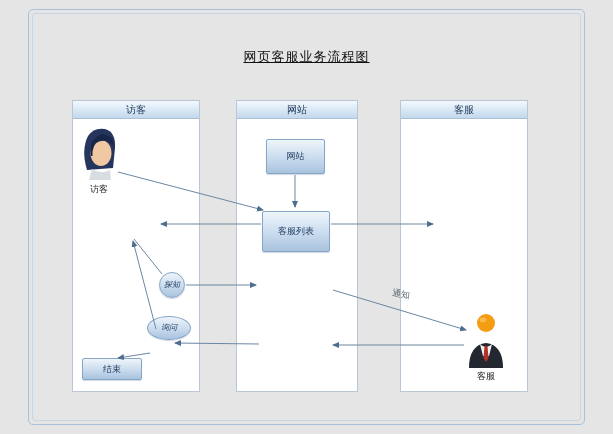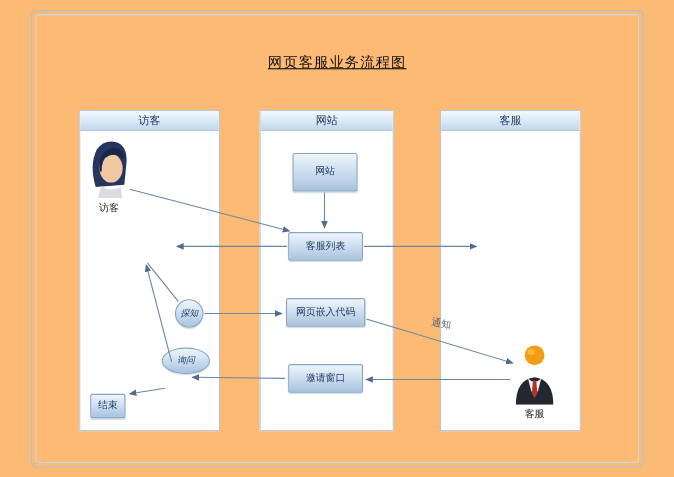--- a/index.html
+++ b/index.html
@@ -1,17 +1,17 @@
 <!DOCTYPE html>
 <html><head>
 <meta charset="utf-8">
 <style>
   html,body { margin:0; padding:0; background:#fff; }
   .stage {
-    position:relative; width:613px; height:434px; background:#fdba74;
+    position:relative; width:613px; height:434px; background:#e5e5e5;
     font-family:"DejaVu Sans","Liberation Sans",sans-serif; overflow:hidden;
   }
   .frame-a {
     position:absolute; left:28px; right:28px; top:9px; bottom:9px;
     border:1px solid #a9c1d9; border-radius:5px; pointer-events:none;
   }
   .frame-b {
     position:absolute; left:32px; right:32px; top:13px; bottom:13px;
     border:1px solid #c6d7e6; border-radius:3px; pointer-events:none;
   }
@@ -94,24 +94,22 @@
       <line x1="464" y1="345" x2="333" y2="345" marker-end="url(#arr)"></line>
       <line x1="259" y1="344" x2="175" y2="343" marker-end="url(#arr)"></line>
       <line x1="156" y1="329" x2="133" y2="241" marker-end="url(#arr)"></line>
       <line x1="150" y1="353" x2="118" y2="358" marker-end="url(#arr)"></line>
     </g>
   </svg>
 
   <div class="edge-label" style="left:392px;top:288px">通知</div>
 
   <div class="node box" style="left:266px;top:139px;width:59px;height:35px">网站</div>
-  <div class="node box" style="left:262px;top:211px;width:68px;height:26px">客服列表</div>
-  <div class="node box" style="left:260px;top:271px;width:72px;height:26px">网页嵌入代码</div>
-  <div class="node box" style="left:262px;top:331px;width:68px;height:26px">邀请窗口</div>
-  <div class="node box" style="left:82px;top:358px;width:32px;height:22px">结束</div>
+  <div class="node box" style="left:262px;top:211px;width:68px;height:41px">客服列表</div>
+  <div class="node box" style="left:82px;top:358px;width:60px;height:22px">结束</div>
   <div class="node circle" style="left:159px;top:272px;width:26px;height:26px">探知</div>
   <div class="node circle" style="left:147px;top:316px;width:44px;height:24px">询问</div>
 
   <svg class="actor" style="left:80px;top:126px;width:38px;height:54px" viewBox="0 0 38 54">
     <path d="M7 44 Q1 24 8 10 Q14 1 25 3 Q36 6 35 22 L33 42 Z" fill="#25355e"></path>
     <ellipse cx="21" cy="27" rx="10.5" ry="13" fill="#f0c8a2"></ellipse>
     <path d="M11 30 Q8 12 23 8 Q34 10 33 19 Q27 13 19 15.5 Q12 18 12.5 30 Z" fill="#182647"></path>
     <path d="M12 43 Q20 49 30 44 L31 54 L9 54 Z" fill="#d8dde2"></path>
   </svg>
   <div class="actor-label" style="left:80px;top:183px;width:38px">访客</div>

